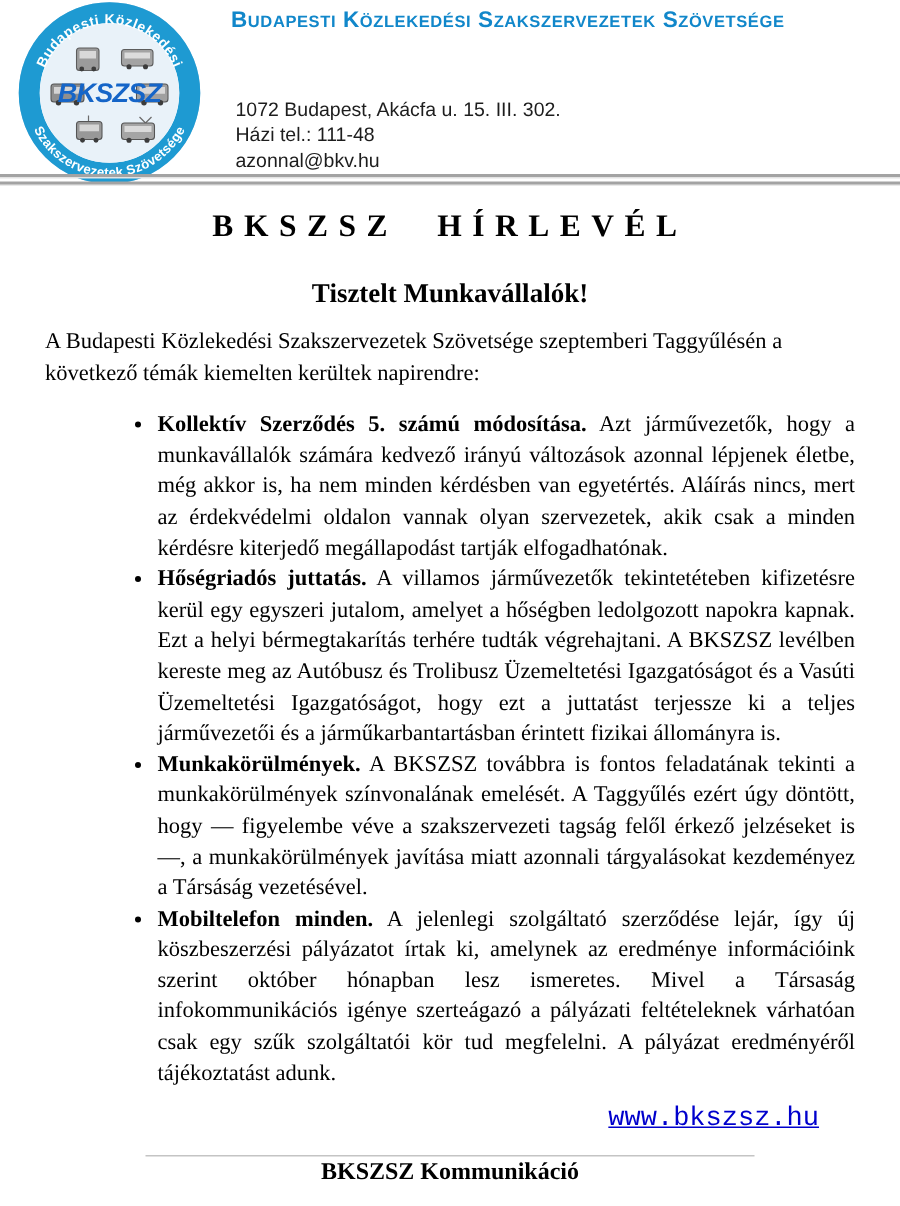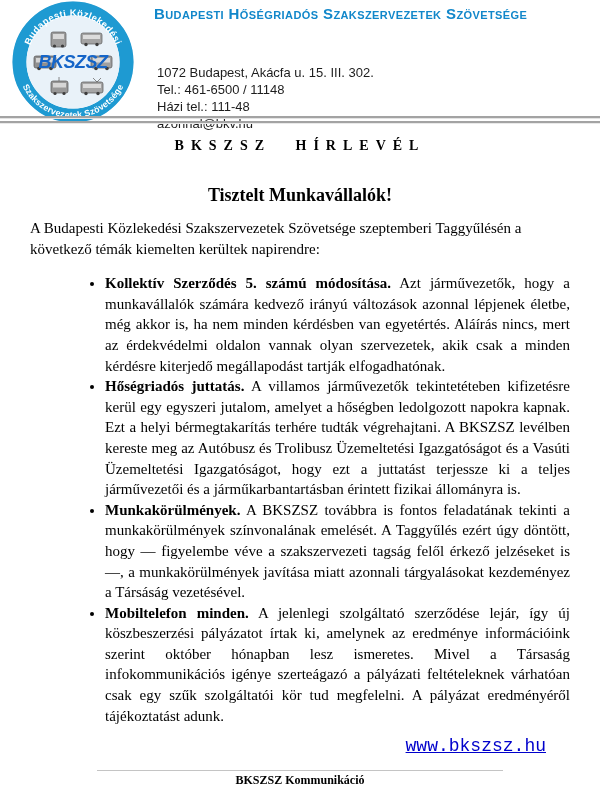--- a/index.html
+++ b/index.html
@@ -27,21 +27,21 @@
     position: absolute; left: 157px; top: 37px;
     font-family: "Liberation Sans", sans-serif;
     font-size: 13px; line-height: 17px; color: #1d1d1d; margin-top: 27px;
   }
   .rule-top-1 { position: absolute; left: 0; top: 116px; width: 600px; height: 2px; background: #a3a3a3; box-shadow: 0 1px 0 #e3e3e3; }
   .rule-top-2 { position: absolute; left: 0; top: 121px; width: 600px; height: 2px; background: #a3a3a3; box-shadow: 0 1px 0 #e9e9e9; }
 
   
   .nl-title {
     position: absolute; top: 138px; left: 0; width: 100%;
-    text-align: center; font-weight: bold; font-size: 14px;
+    text-align: center; font-weight: bold; font-size: 21px;
     letter-spacing: 7px; word-spacing: 14px; white-space: nowrap;
   }
   .salutation {
     position: absolute; top: 185px; left: 0; width: 100%;
     text-align: center; font-weight: bold; font-size: 18px;
   }
   .content {
     position: absolute; left: 30px; top: 218px; width: 540px;
     font-size: 15px; line-height: 20.6px;
   }
@@ -52,21 +52,21 @@
 
   
   .footer-link {
     position: absolute; top: 736px; right: 54px;
     font-size: 18px; font-family: Liberation Mono, monospace;
   }
   .footer-link a { color: #0000cc; text-decoration: underline; cursor: pointer; }
   .footer-rule { position: absolute; left: 97px; top: 770px; width: 406px; height: 1px; background: #c4c4c4; }
   .credit {
     position: absolute; top: 773px; left: 0; width: 100%;
-    text-align: center; font-weight: bold; font-size: 12px;
+    text-align: center; font-weight: bold; font-size: 16px;
   }
 </style>
 </head>
 <body>
 
 <div class="page">
 
   <div class="logo-wrap">
     <svg width="126" height="124" viewBox="0 0 124 124">
 
@@ -124,25 +124,24 @@
         <rect x="70" y="82" width="22" height="11" rx="2" fill="#a5a5a5" stroke="#555555" stroke-width="0.7"></rect>
         <rect x="72" y="84" width="18" height="4" fill="#dadada"></rect>
         <circle cx="75" cy="93.5" r="1.7" fill="#3c3c3c"></circle>
           <circle cx="87" cy="93.5" r="1.7" fill="#3c3c3c"></circle>
       </g>
 
       <text x="62" y="68" text-anchor="middle" font-family="Liberation Sans, sans-serif" font-size="18" font-weight="bold" font-style="italic" fill="#1565c8" letter-spacing="-0.5">BKSZSZ</text>
     </svg>
   </div>
 
-  <div class="org-name">Budapesti Hőségriadós Szakszervezetek Szövetsége</div>
+  <div class="org-name">Budapesti Közlekedési Szakszervezetek Szövetsége</div>
 
   <div class="address">
     <div>1072 Budapest, Akácfa u. 15. III. 302.</div>
-    <div>Tel.: 461-6500 / 11148</div>
     <div>Házi tel.: 111-48</div>
     <div>azonnal@bkv.hu</div>
   </div>
 
   <div class="rule-top-1"></div>
   <div class="rule-top-2"></div>
 
   <div class="nl-title">BKSZSZ HÍRLEVÉL</div>
   <div class="salutation">Tisztelt Munkavállalók!</div>
 

